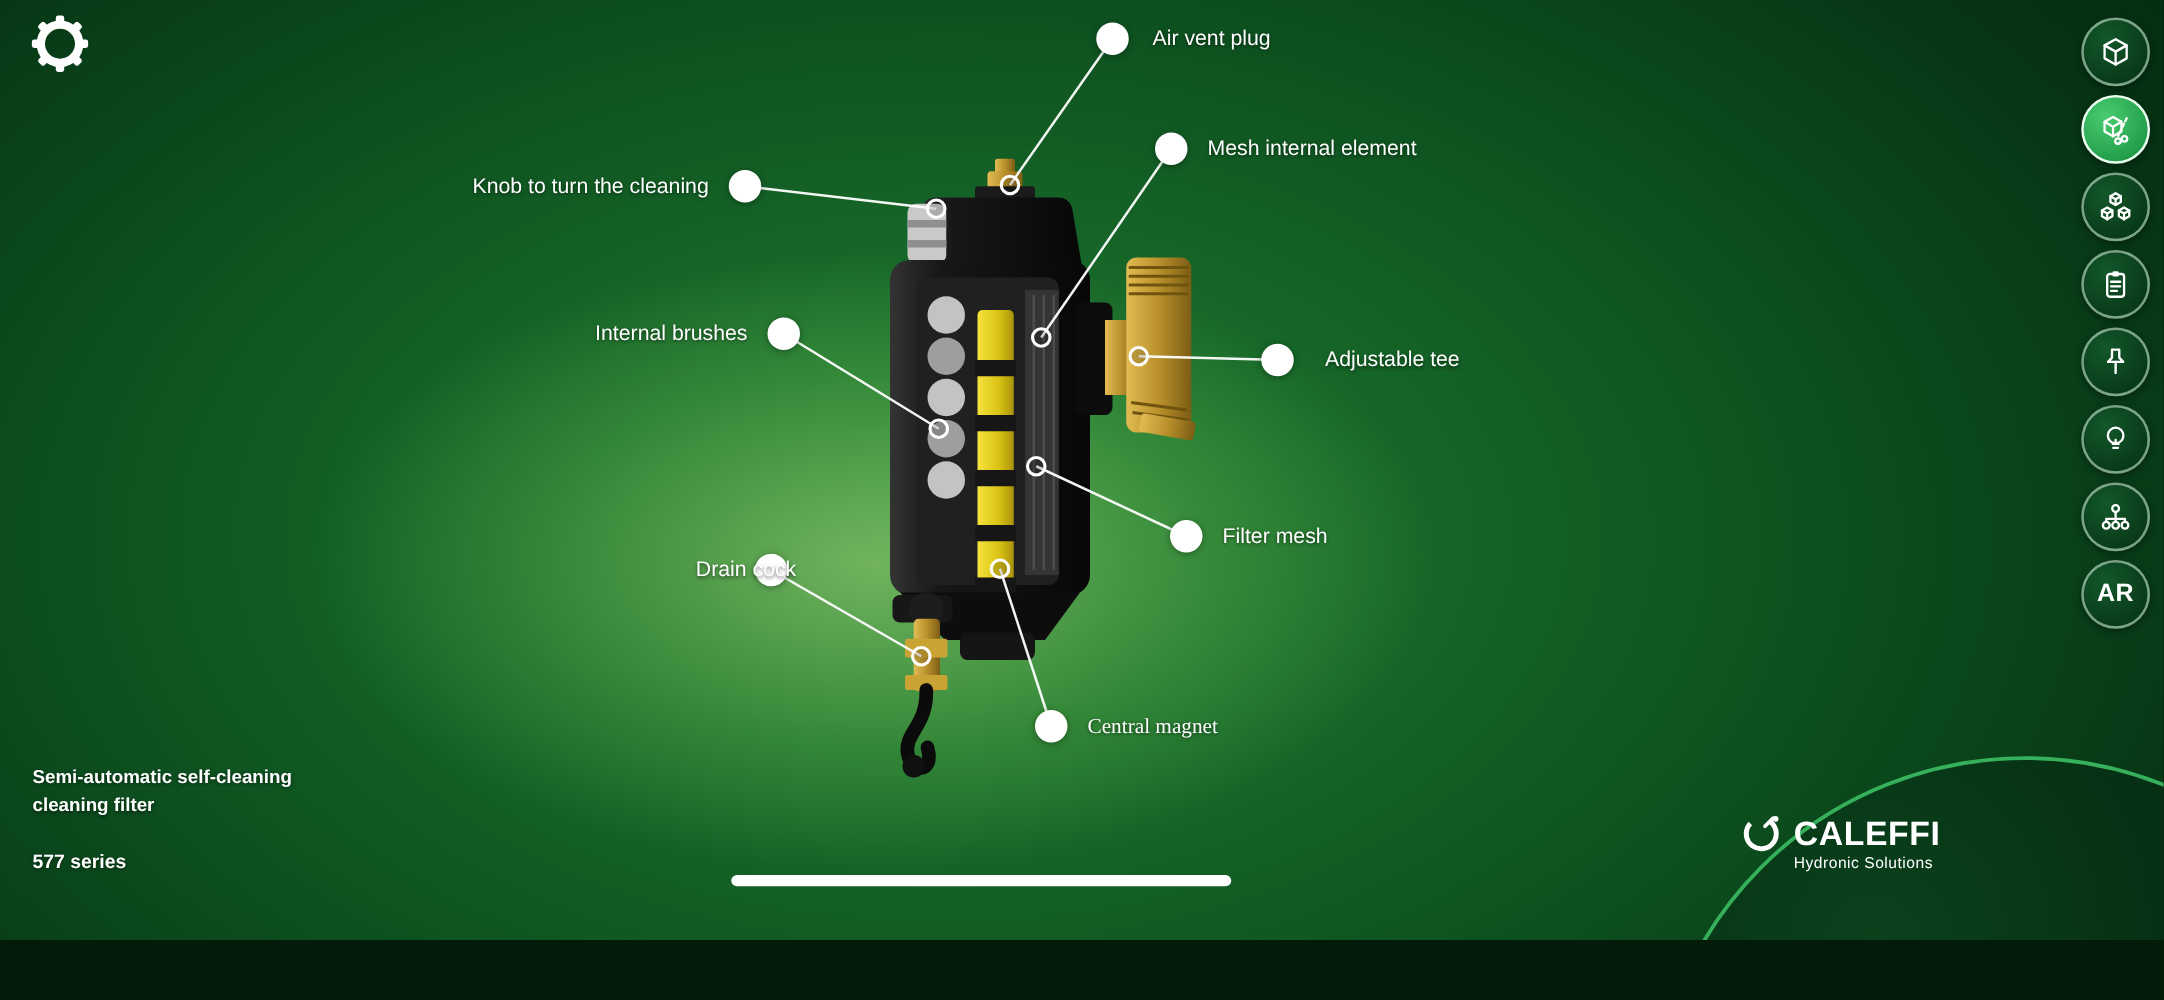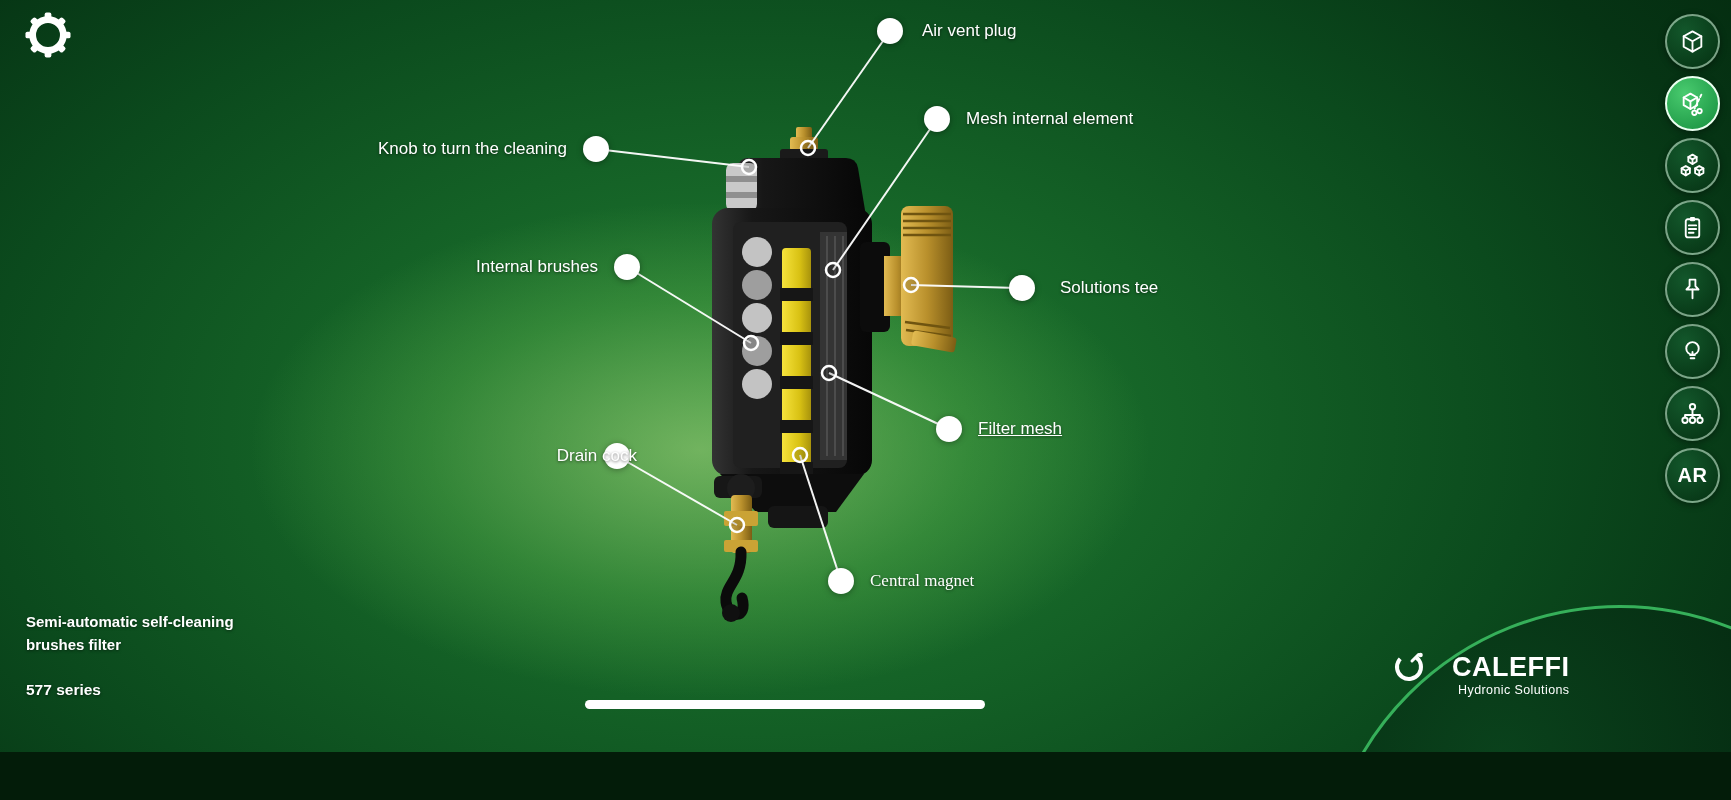--- a/index.html
+++ b/index.html
@@ -67,23 +67,23 @@
     background:#fff; border-radius:5px; cursor:pointer;
   }
 
   
   .brand-circle{
     position:absolute; left:1320px; top:605px; width:600px; height:600px;
     border-radius:50%; border:3px solid #36b05a;
     background:radial-gradient(circle at 30% 25%, rgba(10,66,28,.92) 0%, rgba(4,38,15,.96) 60%);
   }
   .brand-logo{ position:absolute; left:1392px; top:650px; }
-  .logo-row{ display:flex; align-items:center; gap:26px; }
+  .logo-row{ display:flex; align-items:center; gap:9px; }
   .brand-name{ color:#fff; font-weight:bold; font-size:27px; letter-spacing:.5px; }
-  .brand-tagline{ color:#fff; font-size:12.5px; letter-spacing:.4px; margin-top:-1px;text-align:right; }
+  .brand-tagline{ color:#fff; font-size:12.5px; letter-spacing:.4px; margin-left:43px; margin-top:-1px; }
 </style>
 </head>
 <body>
 
 <div class="stage">
 
   <svg class="scene-svg" width="1731" height="800" viewBox="0 0 1731 800">
     <defs>
       <linearGradient id="brass" x1="0" y1="0" x2="1" y2="0">
         <stop offset="0" stop-color="#e2bb52"></stop>
@@ -188,22 +188,22 @@
   <div class="callout-dot" style="left:614px; top:254px;"></div>
   <div class="callout-dot" style="left:1009px;top:275px;"></div>
   <div class="callout-dot" style="left:936px; top:416px;"></div>
   <div class="callout-dot" style="left:604px; top:443px;"></div>
   <div class="callout-dot" style="left:828px; top:568px;"></div>
 
   <div class="callout-label" style="left:922px;  top:18px;">Air vent plug</div>
   <div class="callout-label" style="left:966px;  top:106px;">Mesh internal element</div>
   <div class="callout-label right-align" style="right:1164px; top:136px;">Knob to turn the cleaning</div>
   <div class="callout-label right-align" style="right:1133px; top:254px;">Internal brushes</div>
-  <div class="callout-label" style="left:1060px; top:275px;">Solutions tee</div>
-  <div class="callout-label" style="left:978px;  top:416px;text-decoration:underline;">Filter mesh</div>
+  <div class="callout-label" style="left:1060px; top:275px;">Adjustable tee</div>
+  <div class="callout-label" style="left:978px;  top:416px;">Filter mesh</div>
   <div class="callout-label right-align" style="right:1094px; top:443px;margin-left:32px;">Drain cock</div>
   <div class="callout-label" style="left:870px;  top:568px;font-family:Liberation Serif, serif;">Central magnet</div>
 
   <button class="settings-btn">
     <svg width="46" height="46" viewBox="0 0 48 48">
       <g fill="#fff">
         <rect x="20.5" y="0.5" width="7" height="10" rx="2"></rect>
         <rect x="20.5" y="0.5" width="7" height="10" rx="2" transform="rotate(45 24 24)"></rect>
         <rect x="20.5" y="0.5" width="7" height="10" rx="2" transform="rotate(90 24 24)"></rect>
         <rect x="20.5" y="0.5" width="7" height="10" rx="2" transform="rotate(135 24 24)"></rect>
@@ -274,21 +274,21 @@
         <circle cx="13" cy="19.5" r="2.6"></circle>
         <circle cx="20.2" cy="19.5" r="2.6"></circle>
         <path d="M13 9.1v3.4M5.8 16.9v-2.4h14.4v2.4M13 12.5v4.4"></path>
       </svg>
     </button>
     <button class="tool-btn ar-btn">AR</button>
   </div>
 
   <div class="product-title">
     <div>Semi-automatic self-cleaning</div>
-    <div>brushes filter</div>
+    <div>cleaning filter</div>
   </div>
   <div class="product-series">577 series</div>
 
   <div class="scroll-indicator"></div>
 
   <div class="brand-circle"></div>
   <div class="brand-logo">
     <div class="logo-row">
       <svg width="34" height="34" viewBox="0 0 34 34">
         <circle cx="17" cy="17" r="12" fill="none" stroke="#fff" stroke-width="4" stroke-dasharray="58 18" transform="rotate(-55 17 17)"></circle>

